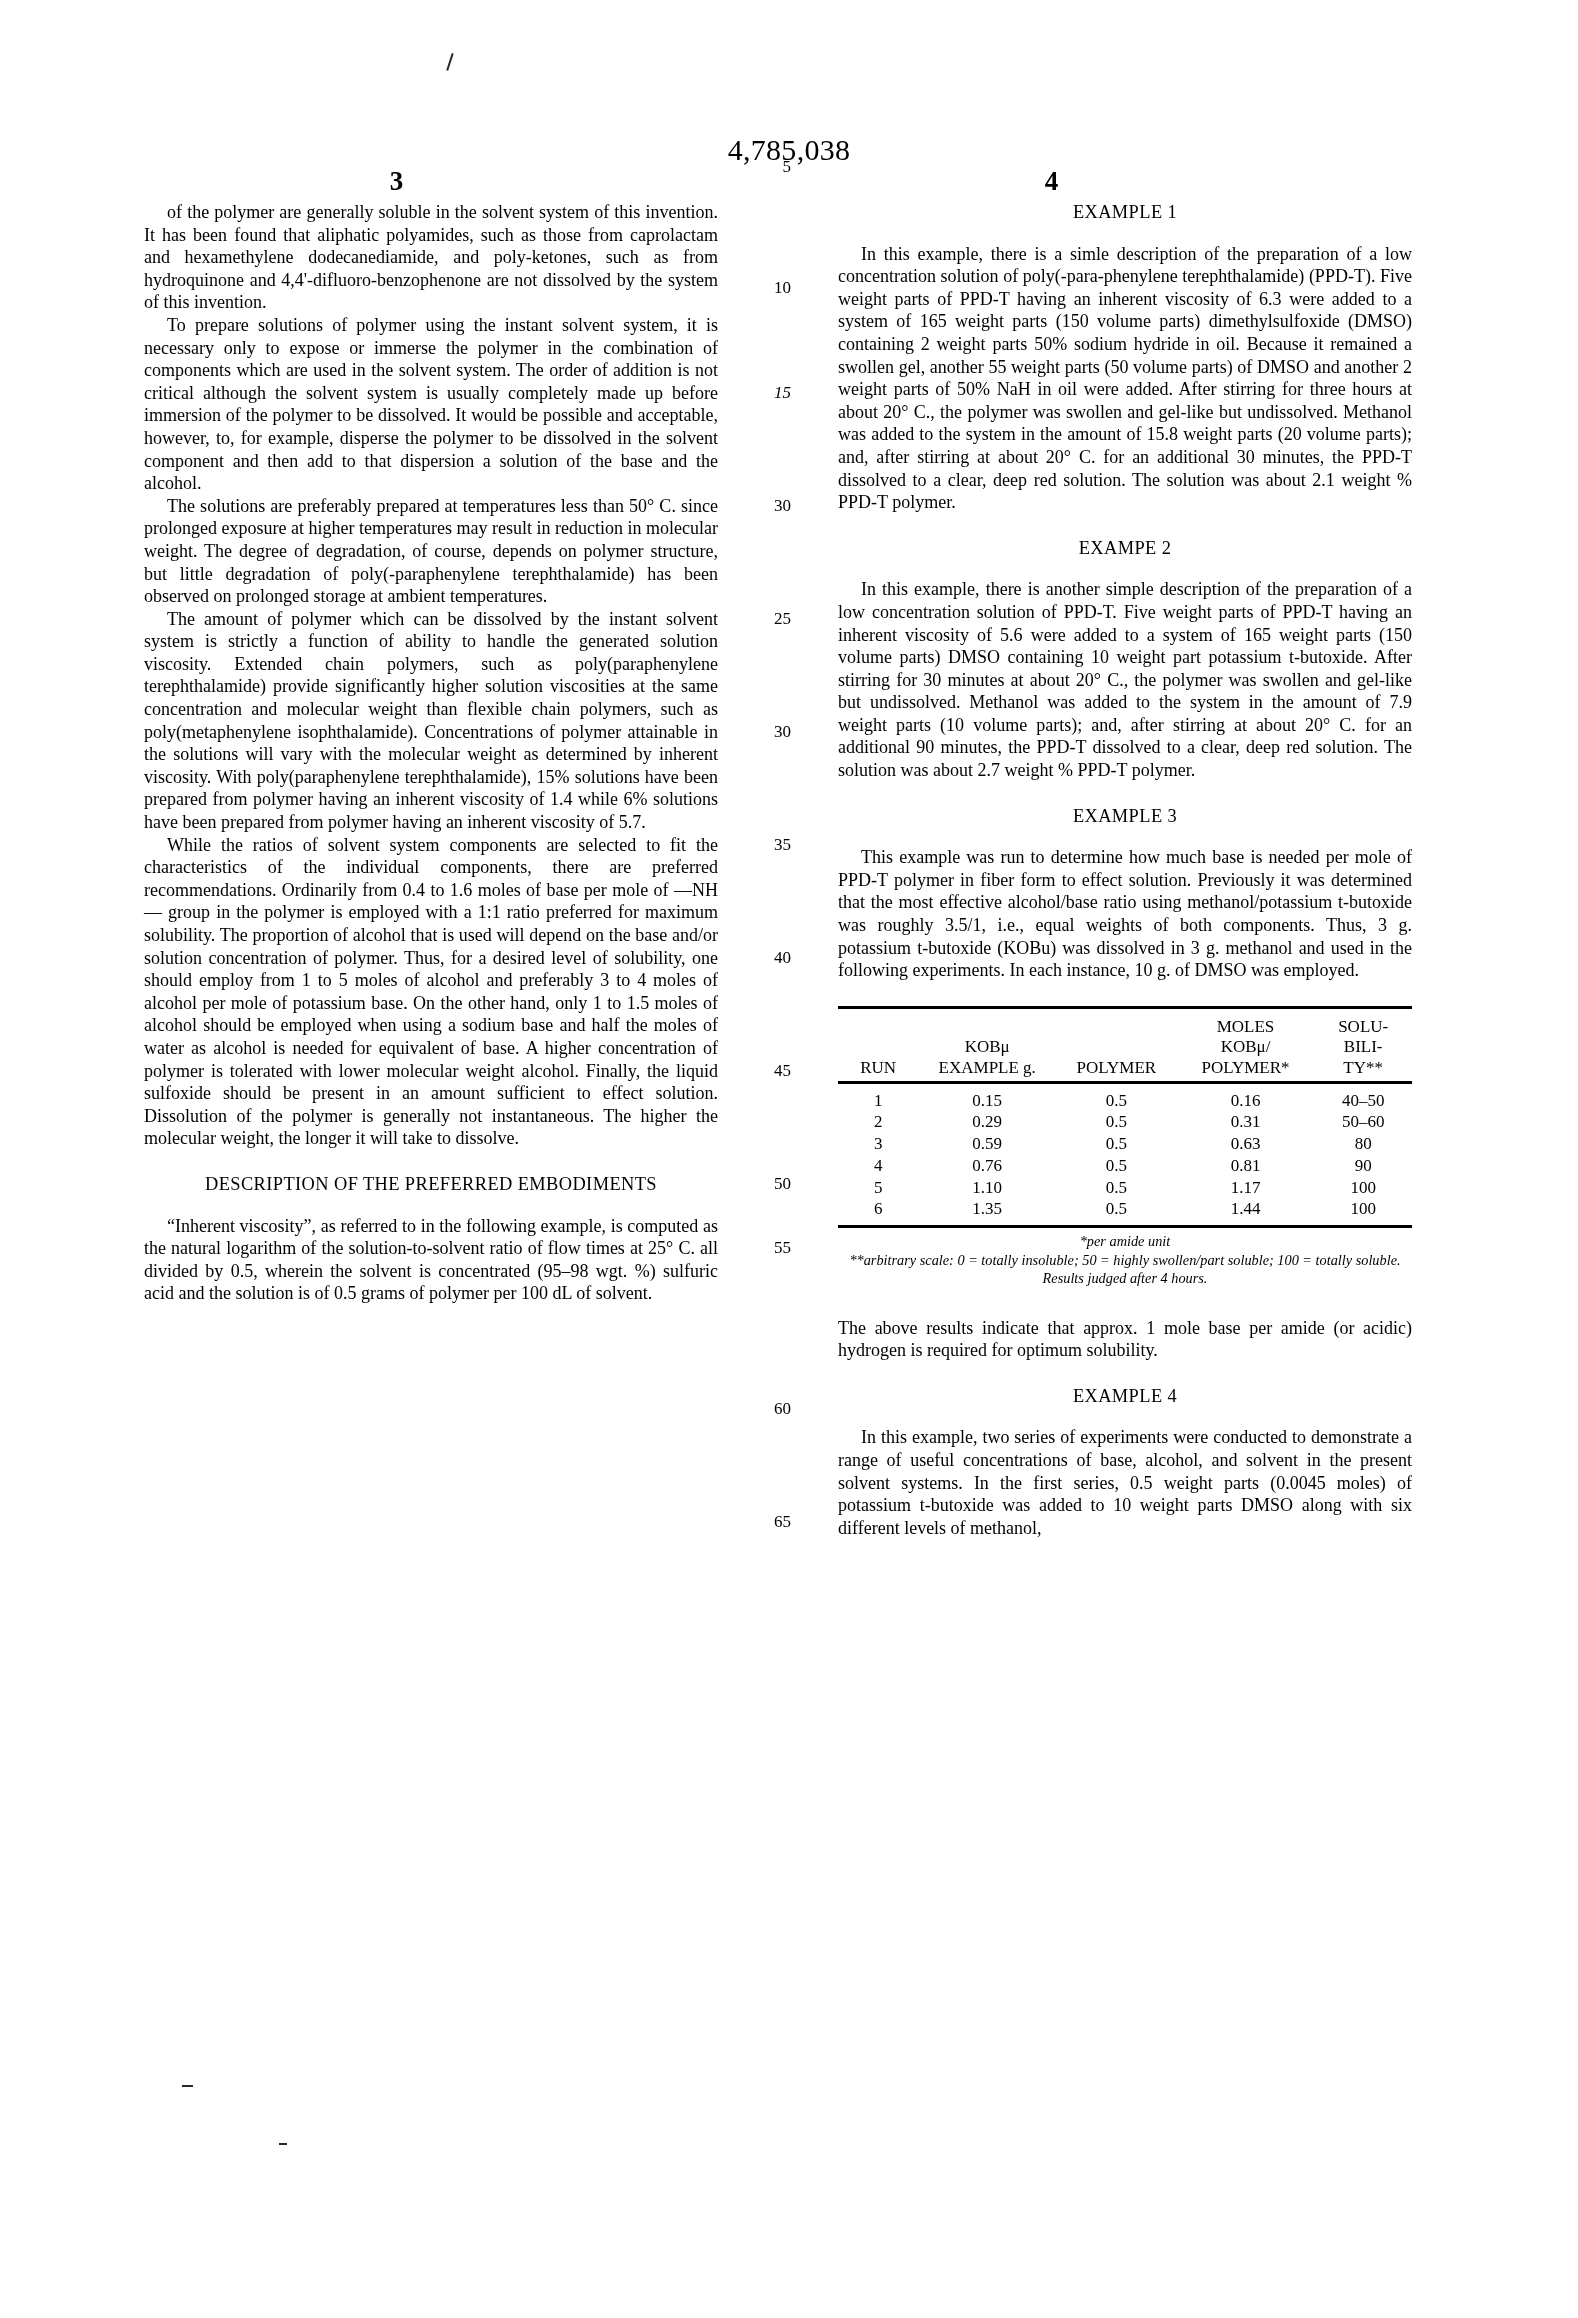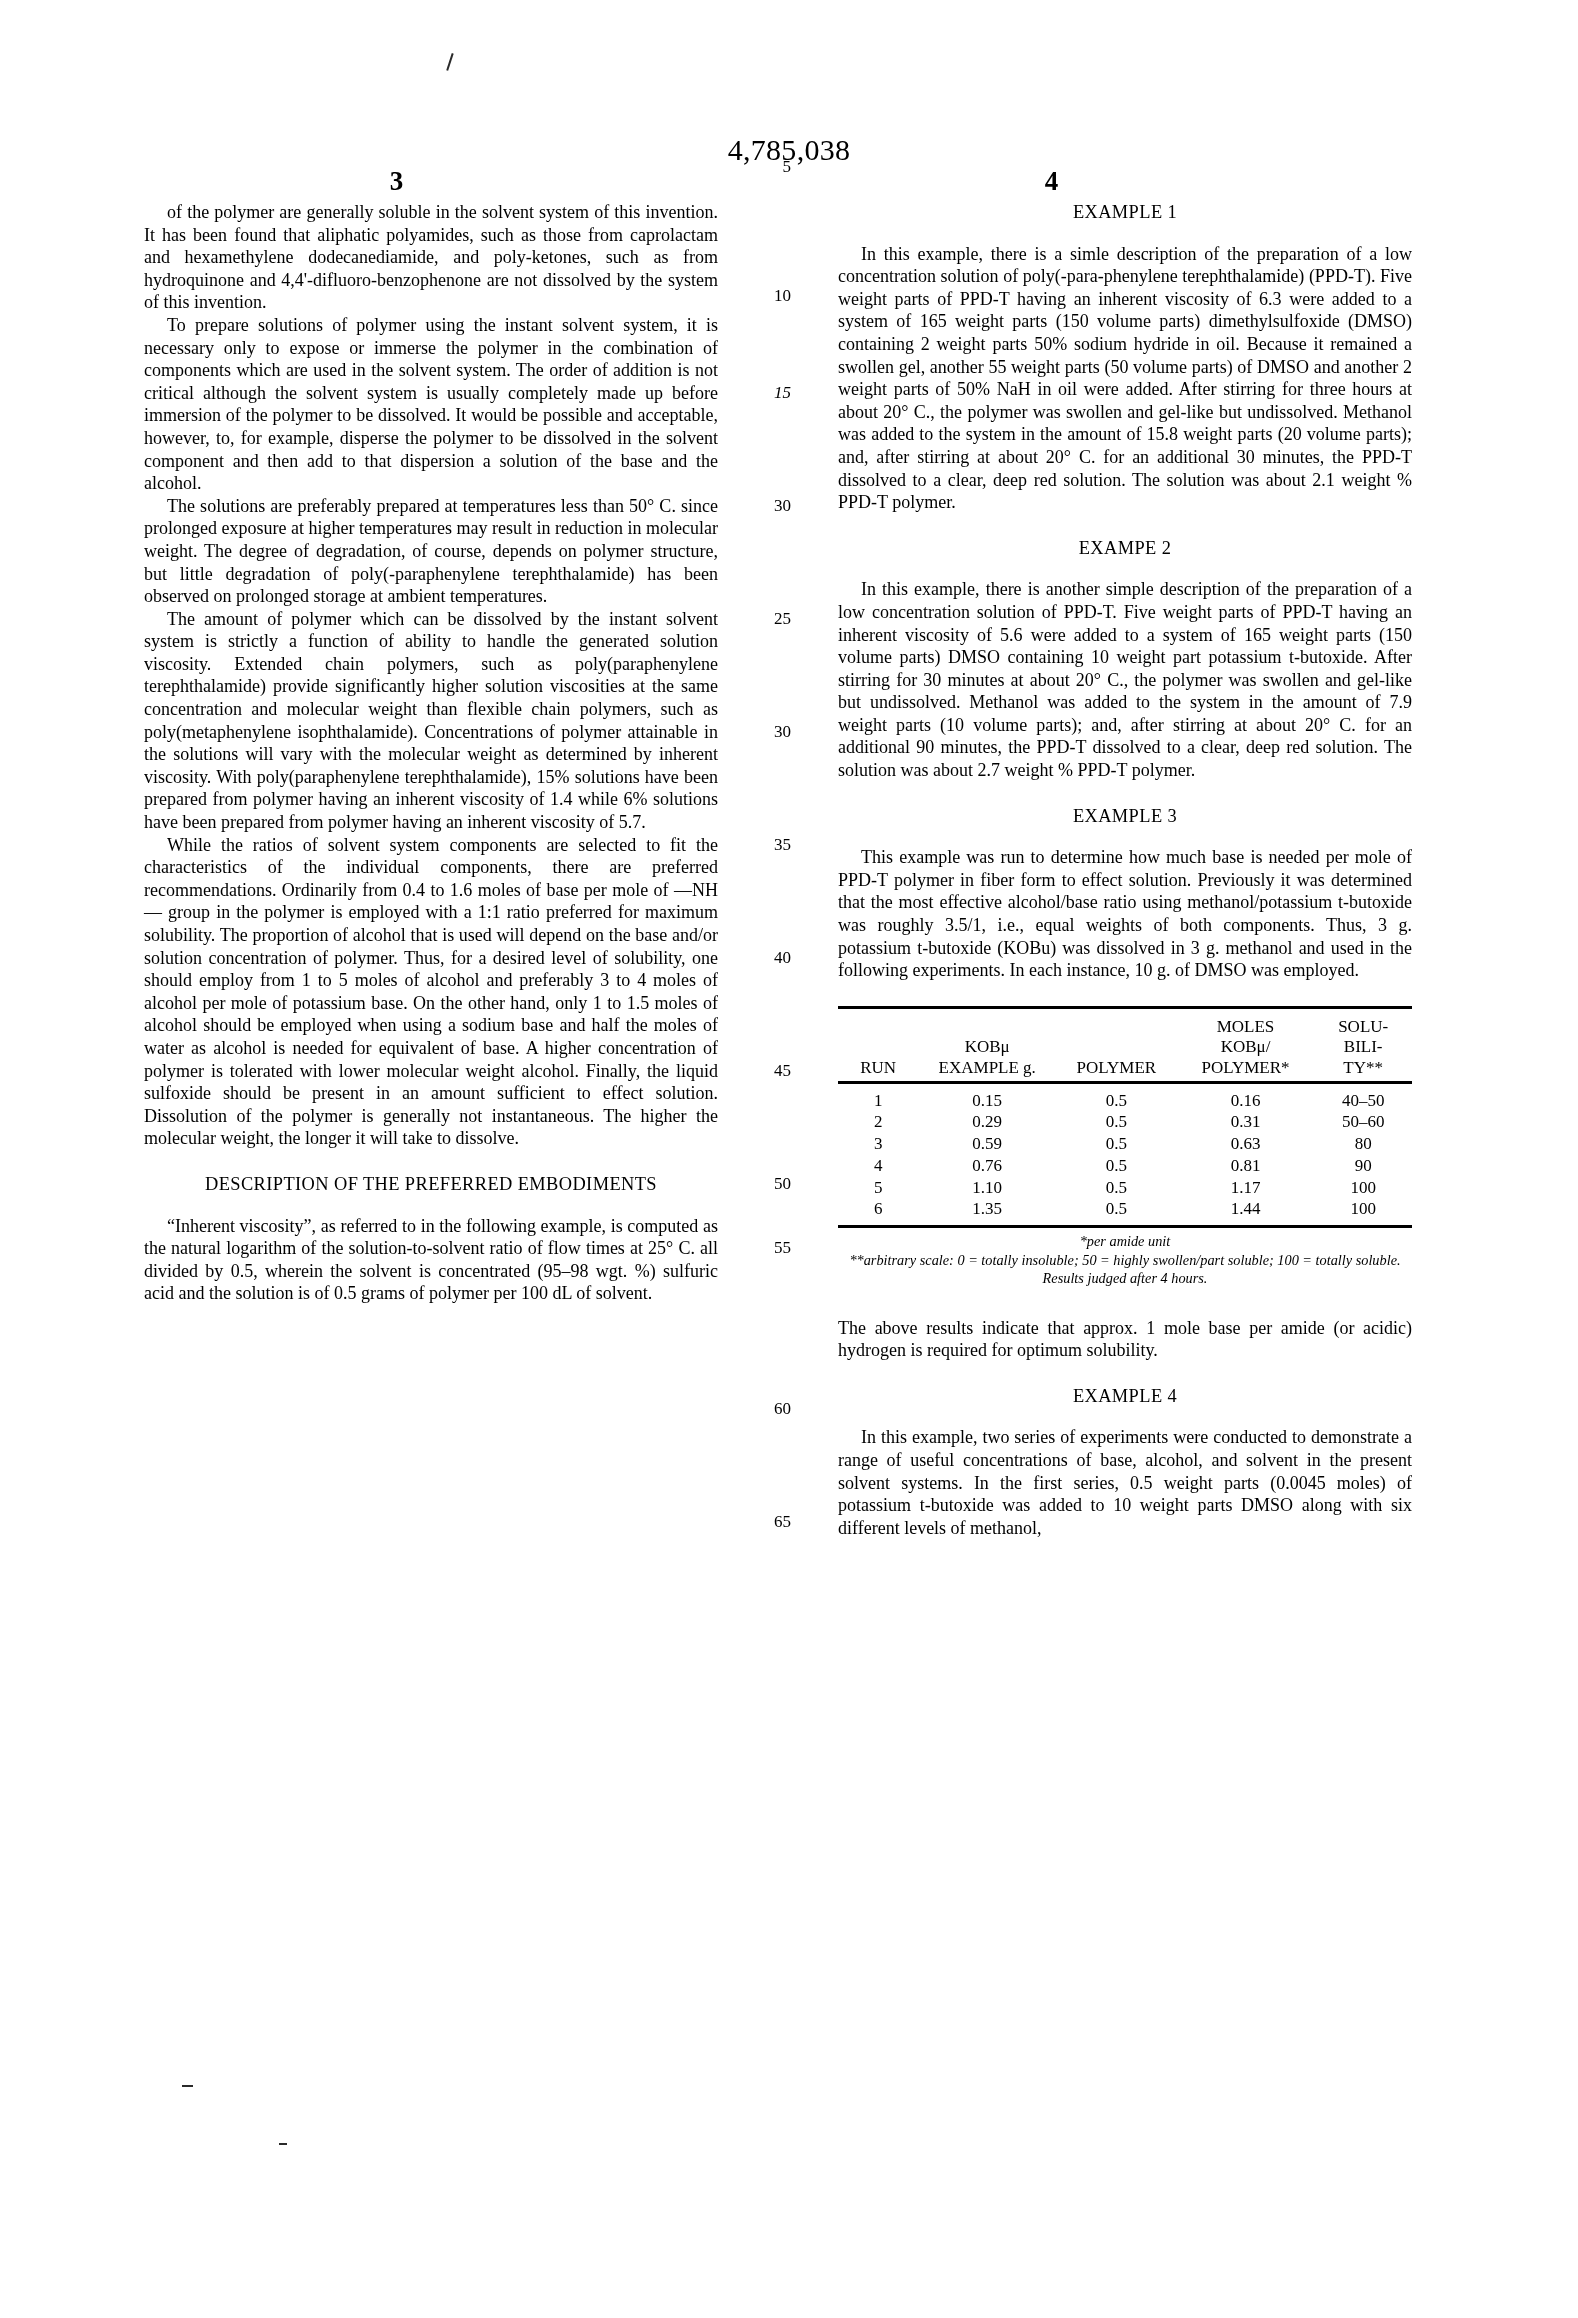--- a/index.html
+++ b/index.html
@@ -162,21 +162,21 @@
     <p>To prepare solutions of polymer using the instant solvent system, it is necessary only to expose or immerse the polymer in the combination of components which are used in the solvent system. The order of addition is not critical although the solvent system is usually completely made up before immersion of the polymer to be dissolved. It would be possible and acceptable, however, to, for example, disperse the polymer to be dissolved in the solvent component and then add to that dispersion a solution of the base and the alcohol.</p>
     <p>The solutions are preferably prepared at temperatures less than 50° C. since prolonged exposure at higher temperatures may result in reduction in molecular weight. The degree of degradation, of course, depends on polymer structure, but little degradation of poly(-paraphenylene terephthalamide) has been observed on prolonged storage at ambient temperatures.</p>
     <p>The amount of polymer which can be dissolved by the instant solvent system is strictly a function of ability to handle the generated solution viscosity. Extended chain polymers, such as poly(paraphenylene terephthalamide) provide significantly higher solution viscosities at the same concentration and molecular weight than flexible chain polymers, such as poly(metaphenylene isophthalamide). Concentrations of polymer attainable in the solutions will vary with the molecular weight as determined by inherent viscosity. With poly(paraphenylene terephthalamide), 15% solutions have been prepared from polymer having an inherent viscosity of 1.4 while 6% solutions have been prepared from polymer having an inherent viscosity of 5.7.</p>
     <p>While the ratios of solvent system components are selected to fit the characteristics of the individual components, there are preferred recommendations. Ordinarily from 0.4 to 1.6 moles of base per mole of —NH— group in the polymer is employed with a 1:1 ratio preferred for maximum solubility. The proportion of alcohol that is used will depend on the base and/or solution concentration of polymer. Thus, for a desired level of solubility, one should employ from 1 to 5 moles of alcohol and preferably 3 to 4 moles of alcohol per mole of potassium base. On the other hand, only 1 to 1.5 moles of alcohol should be employed when using a sodium base and half the moles of water as alcohol is needed for equivalent of base. A higher concentration of polymer is tolerated with lower molecular weight alcohol. Finally, the liquid sulfoxide should be present in an amount sufficient to effect solution. Dissolution of the polymer is generally not instantaneous. The higher the molecular weight, the longer it will take to dissolve.</p>
     <p class="section-head">DESCRIPTION OF THE PREFERRED EMBODIMENTS</p>
     <p>“Inherent viscosity”, as referred to in the following example, is computed as the natural logarithm of the solution-to-solvent ratio of flow times at 25° C. all divided by 0.5, wherein the solvent is concentrated (95–98 wgt. %) sulfuric acid and the solution is of 0.5 grams of polymer per 100 dL of solvent.</p>
   </div>
 
   <div class="gutter">
     <span class="ln" style="top:-45px;">5</span>
-    <span class="ln" style="top:84px;text-align:right;">10</span>
+    <span class="ln" style="top:76px;text-align:right;">10</span>
     <span class="ln" style="top:181px;font-style:italic;">15</span>
     <span class="ln" style="top:294px;">30</span>
     <span class="ln" style="top:407px;">25</span>
     <span class="ln" style="top:520px;">30</span>
     <span class="ln" style="top:633px;">35</span>
     <span class="ln" style="top:746px;">40</span>
     <span class="ln" style="top:859px;">45</span>
     <span class="ln" style="top:972px;">50</span>
     <span class="ln" style="top:1036px;text-align:right;">55</span>
     <span class="ln" style="top:1197px;">60</span>

